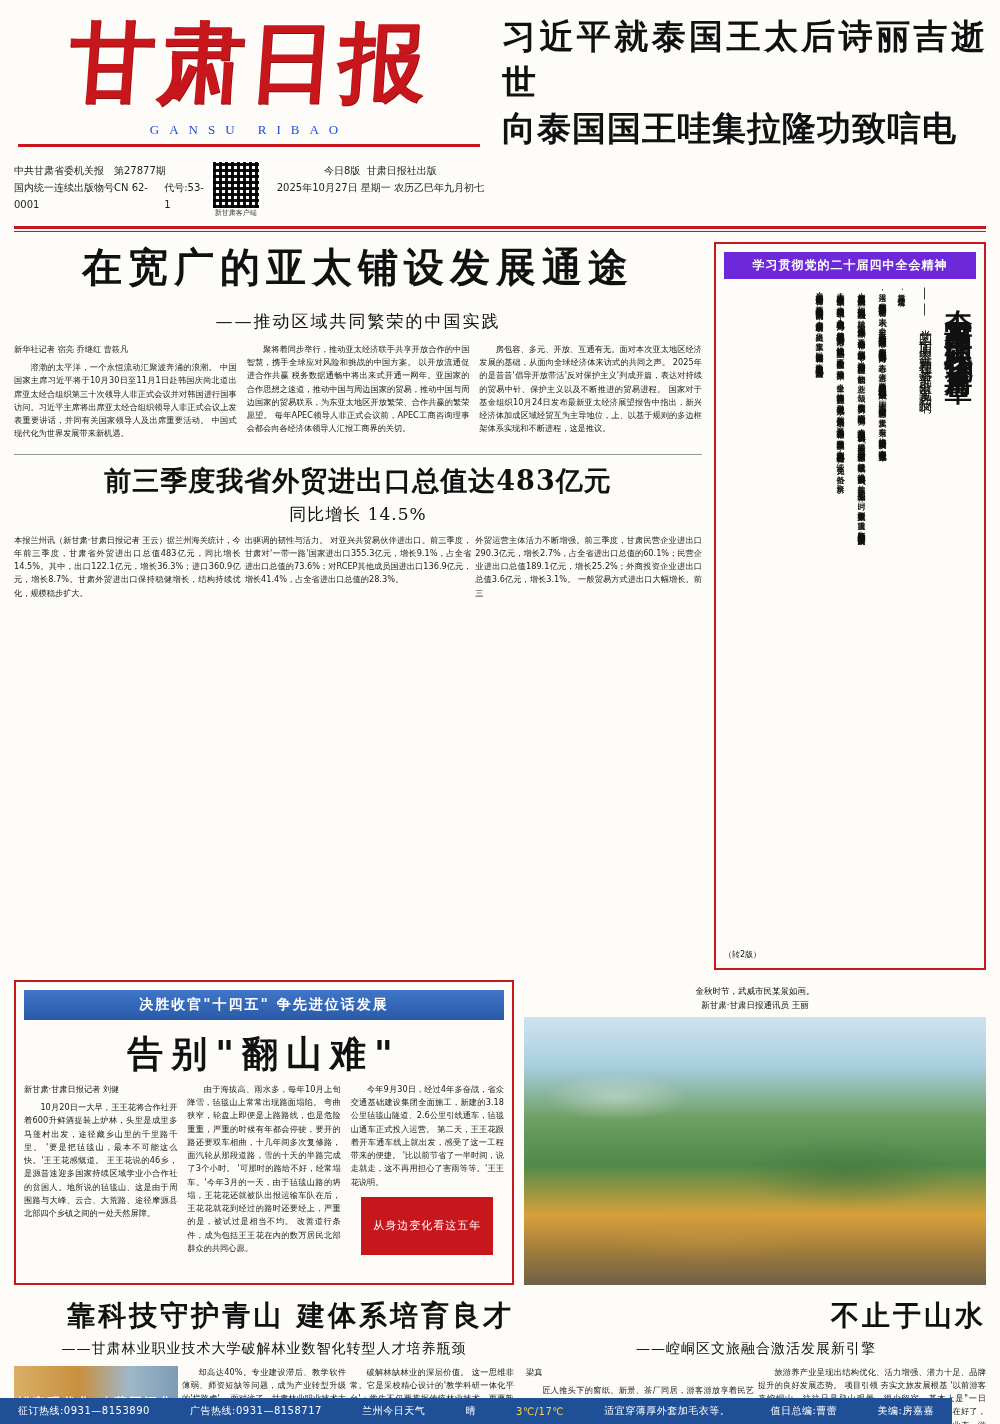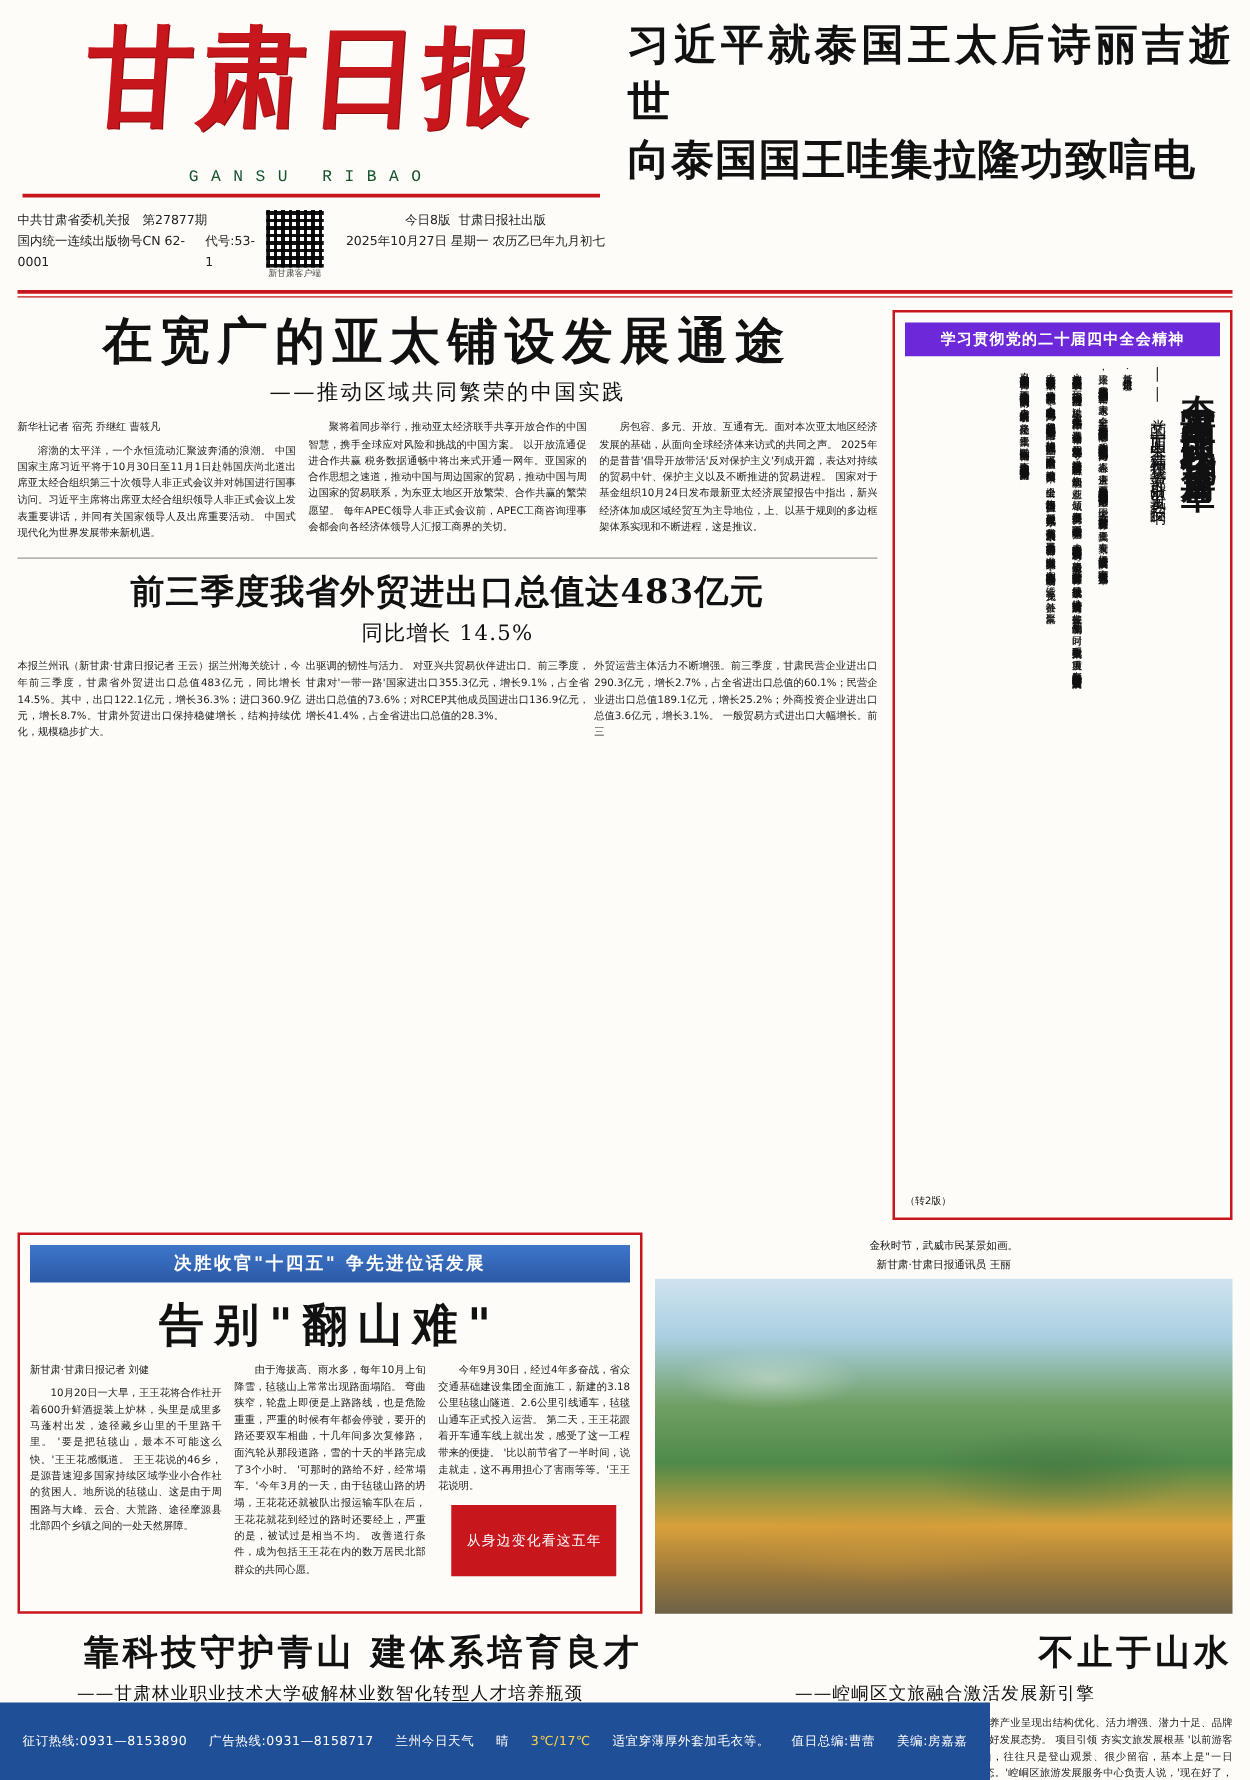--- a/index.html
+++ b/index.html
@@ -25,23 +25,23 @@
     color:#c8161d;
     line-height:1.12;
     text-align:center;
     transform:skewX(-4deg);
     text-shadow:1px 1px 0 #8d0f12;
   }
   .logo-pinyin {
     text-align:center;
     letter-spacing:10px;
     font-size:13px;
-    color:#14532d;
-    margin-top:24px;
-    font-family:Liberation Mono, monospace;
+    color:#1d4ed8;
+    margin-top:12px;
+    font-family:Liberation Serif, serif;
   }
   .logo-rule { height:3px; background:#c8161d; margin:6px 4px 0 4px; }
   .head-col { flex:1; padding-left:18px; }
   .head-line {
     font-family:"DejaVu Serif","Liberation Serif",serif;
     font-weight:bold;
     font-size:34px;
     line-height:1.35;
     letter-spacing:1px;
     color:#111;
@@ -78,21 +78,21 @@
     font-family:"DejaVu Serif","Liberation Serif",serif;
     font-weight:bold;
     font-size:40px;
     letter-spacing:6px;
     text-align:center;
     line-height:1.25;
   }
   .lead-sub {
     text-align:center;
     font-size:17px;
-    margin-top:4px;
+    margin-top:18px;
     letter-spacing:2px;
     font-family:"DejaVu Serif","Liberation Serif",serif;
   }
 
   .cols4 { display:flex; gap:10px; margin-top:10px; }
   .col { flex:1; font-size:8.2px; line-height:1.62; text-align:justify; color:#1a1a1a; }
   .col p { margin:0 0 5px 0; text-indent:2em; }
   .byline { text-indent:0 !important; }
 
   .hr-dotted { border-top:1px solid #999; margin:8px 0; }
@@ -197,24 +197,24 @@
   }
   .mini-photo .ribbon {
     position:absolute; left:0; top:26px; width:100%; text-align:center;
     color:#fff; font-size:13px; font-weight:bold; letter-spacing:2px;
     font-family:"DejaVu Serif","Liberation Serif",serif;
     text-shadow:1px 1px 2px rgba(0,0,0,.6);
   }
 
   
   .footer {
-    position:absolute; left:0; bottom:0; width:792px;
+    position:absolute; left:0; bottom:0; width:952px;
     background:#1f4f96; color:#fff; font-size:10px;
     display:flex; align-items:center; justify-content:space-between;
-    padding:24px 18px; letter-spacing:.5px;
+    padding:6px 18px; letter-spacing:.5px;
   }
   .footer span { white-space:nowrap; }
   .temp { color:#ffd44d; }
 </style>
 </head>
 <body>
 
 <div class="page">
 
   <div class="masthead">

